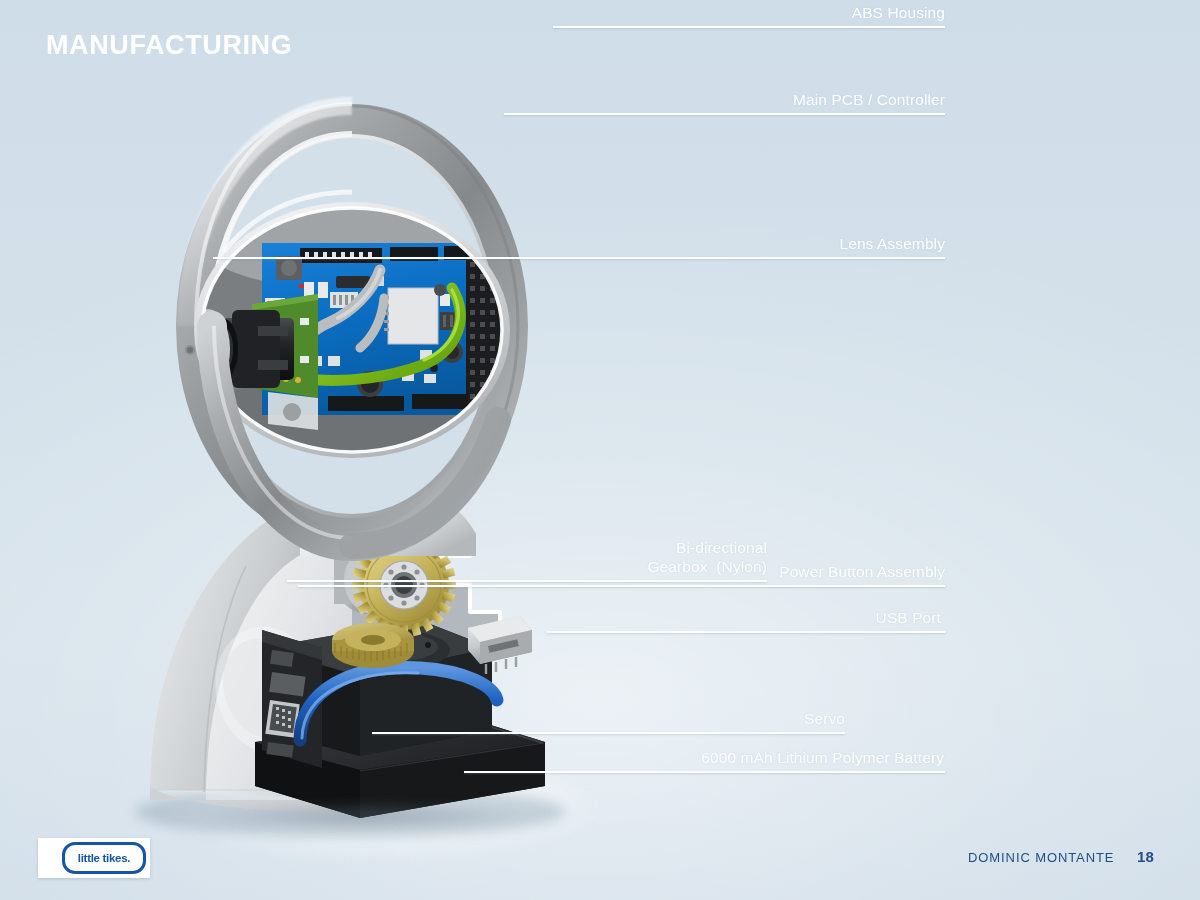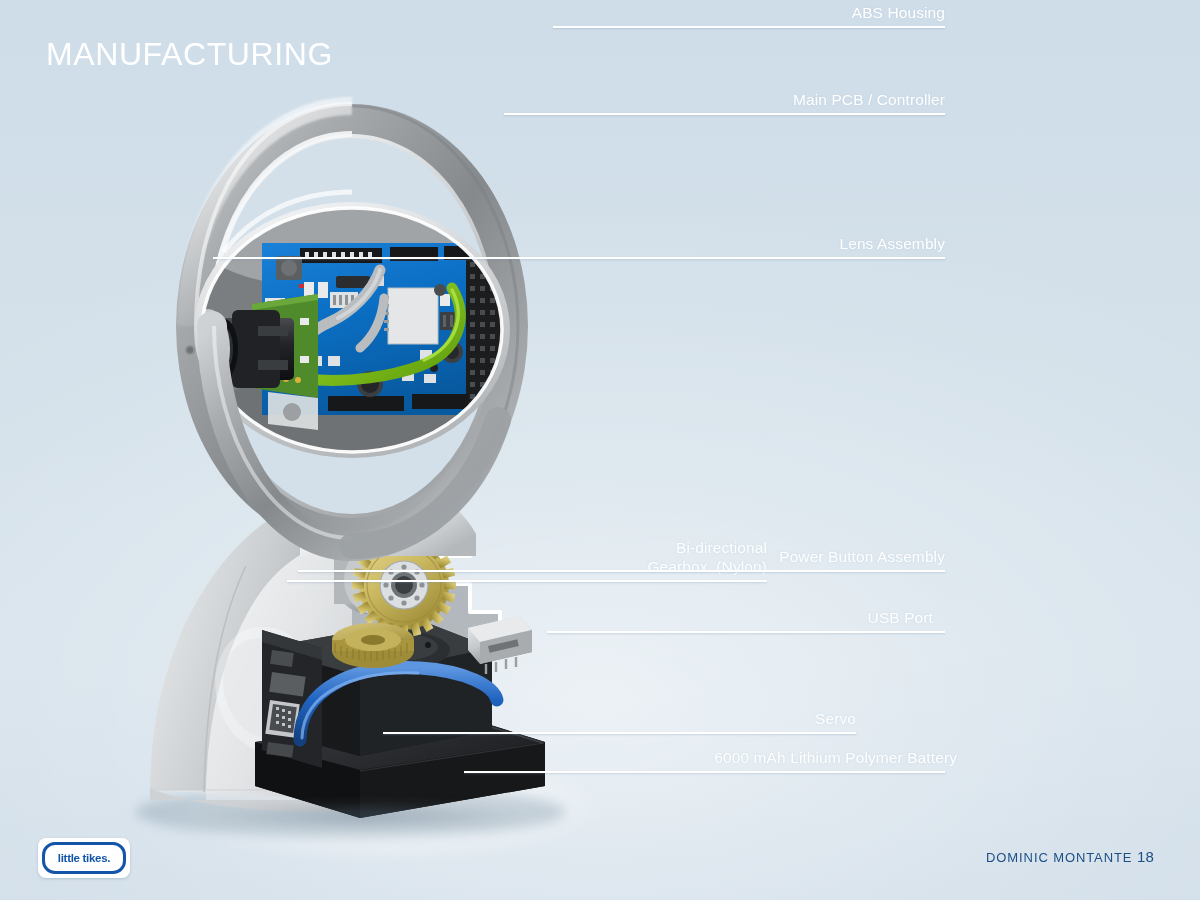--- a/index.html
+++ b/index.html
@@ -12,22 +12,22 @@
   #slide{
     position:relative;width:1200px;height:900px;
     background:
       radial-gradient(120% 90% at 50% 78%, rgba(255,255,255,0.55) 0%, rgba(255,255,255,0.18) 34%, rgba(255,255,255,0) 62%),
       linear-gradient(180deg,#cfdde9 0%,#d4e1ea 42%,#d6e2eb 72%,#d0dde8 100%);
     overflow:hidden;
   }
 
   
   #title{
-    position:absolute;left:46px;top:36px;
-    font-size:32px;font-weight:normal;letter-spacing:0.6px;
+    position:absolute;left:46px;top:30px;
+    font-size:27px;font-weight:bold;letter-spacing:0.6px;
     color:#ffffff;
     font-family:"Liberation Sans", sans-serif;
   }
 
   
   .callout{position:absolute;}
   .callout .ctext{
     position:absolute;right:0;bottom:6px;
     color:#ffffff;font-size:15.5px;line-height:19px;
     text-align:right;white-space:pre;
@@ -49,40 +49,41 @@
   }
   #contactshadow{
     position:absolute;left:150px;top:795px;width:430px;height:42px;
     background:radial-gradient(50% 50% at 50% 50%, rgba(90,115,135,.42) 0%, rgba(90,115,135,.16) 48%, rgba(90,115,135,0) 76%);
     filter:blur(5px);
   }
 
   
   #logo{
     position:absolute;left:38px;top:838px;width:92px;height:40px;
-    background:#ffffff;border-radius:8px;
+    background:#ffffff;border-radius:0;
     display:flex;align-items:center;justify-content:center;
     box-shadow:0 1px 3px rgba(110,140,165,.35);
+    padding-left:20px;
   }
   #logo .pill{
     width:78px;height:26px;border-radius:13px;
     border:3px solid #1355a8;
     display:flex;align-items:center;justify-content:center;
     background:#ffffff;
   }
   #logo .ltext{
     color:#1355a8;font-size:11.5px;font-weight:bold;
     letter-spacing:-0.3px;font-family:"Liberation Sans", sans-serif;
   }
   #footer-credit{
     position:absolute;right:46px;top:848px;
     color:#1d4f86;font-size:13px;letter-spacing:0.9px;
     font-family:"Liberation Sans", sans-serif;
   }
-  #footer-credit .pg{font-weight:normal;font-size:15px;letter-spacing:0.2px;}
+  #footer-credit .pg{font-weight:bold;font-size:15px;letter-spacing:0.2px;margin-left:18px;}
 </style>
 </head>
 <body>
 
 <div id="slide">
 
   <div id="product">
     <div id="floorglow"></div>
 
     <svg width="1200" height="900" viewBox="0 0 1200 900" style="position:absolute;left:0;top:0;">
@@ -566,33 +567,33 @@
         <div class="cline" style="right: 255px; bottom: 545px; width: 732px;"></div>
         <div class="ctext" style="right: 255px; bottom: 551px;">Lens Assembly</div>
       </div>
       <div class="callout" style="left: 0px; top: 0px; width: 1022px; height: 900px; pointer-events: none;">
         <div class="cline" style="right: 255px; bottom: 318px; width: 480px;"></div>
         <div class="ctext" style="right: 255px; bottom: 324px;">Bi-directional
 Gearbox  (Nylon)</div>
       </div>
       <div class="callout" style="left: 0px; top: 0px; width: 1200px; height: 900px; pointer-events: none;">
         <div class="cline" style="right: 255px; bottom: 267px; width: 398px;"></div>
-        <div class="ctext" style="right: 267px; bottom: 273px;">USB Port</div>
-      </div>
-      <div class="callout" style="left: 0px; top: 1px; width: 1200px; height: 775px; pointer-events: none;">
+        <div class="ctext" style="right: 259px; bottom: 273px;">USB Port</div>
+      </div>
+      <div class="callout" style="left: 0px; top: 16px; width: 1200px; height: 775px; pointer-events: none;">
         <div class="cline" style="right: 255px; bottom: 204px; width: 647px;"></div>
         <div class="ctext" style="right: 255px; bottom: 210px;">Power Button Assembly</div>
       </div>
-      <div class="callout" style="left: 11px; top: 0px; width: 1100px; height: 900px; pointer-events: none;">
+      <div class="callout" style="left: 0px; top: 0px; width: 1100px; height: 900px; pointer-events: none;">
         <div class="cline" style="right: 255px; bottom: 166px; width: 473px;"></div>
         <div class="ctext" style="right: 255px; bottom: 172px;">Servo</div>
       </div>
       <div class="callout" style="left: 0px; top: 0px; width: 1200px; height: 900px; pointer-events: none;">
         <div class="cline" style="right: 255px; bottom: 127px; width: 481px;"></div>
-        <div class="ctext" style="right: 243px; bottom: 133px; margin-top: 28px;">6000 mAh Lithium Polymer Battery</div>
+        <div class="ctext" style="right: 256px; bottom: 133px; margin-top: 28px;">6000 mAh Lithium Polymer Battery</div>
       </div>
     </div>
 
   <div id="logo">
     <div class="pill">
       <span class="ltext">little tikes.</span>
     </div>
   </div>
 
   <div id="footer-credit">

